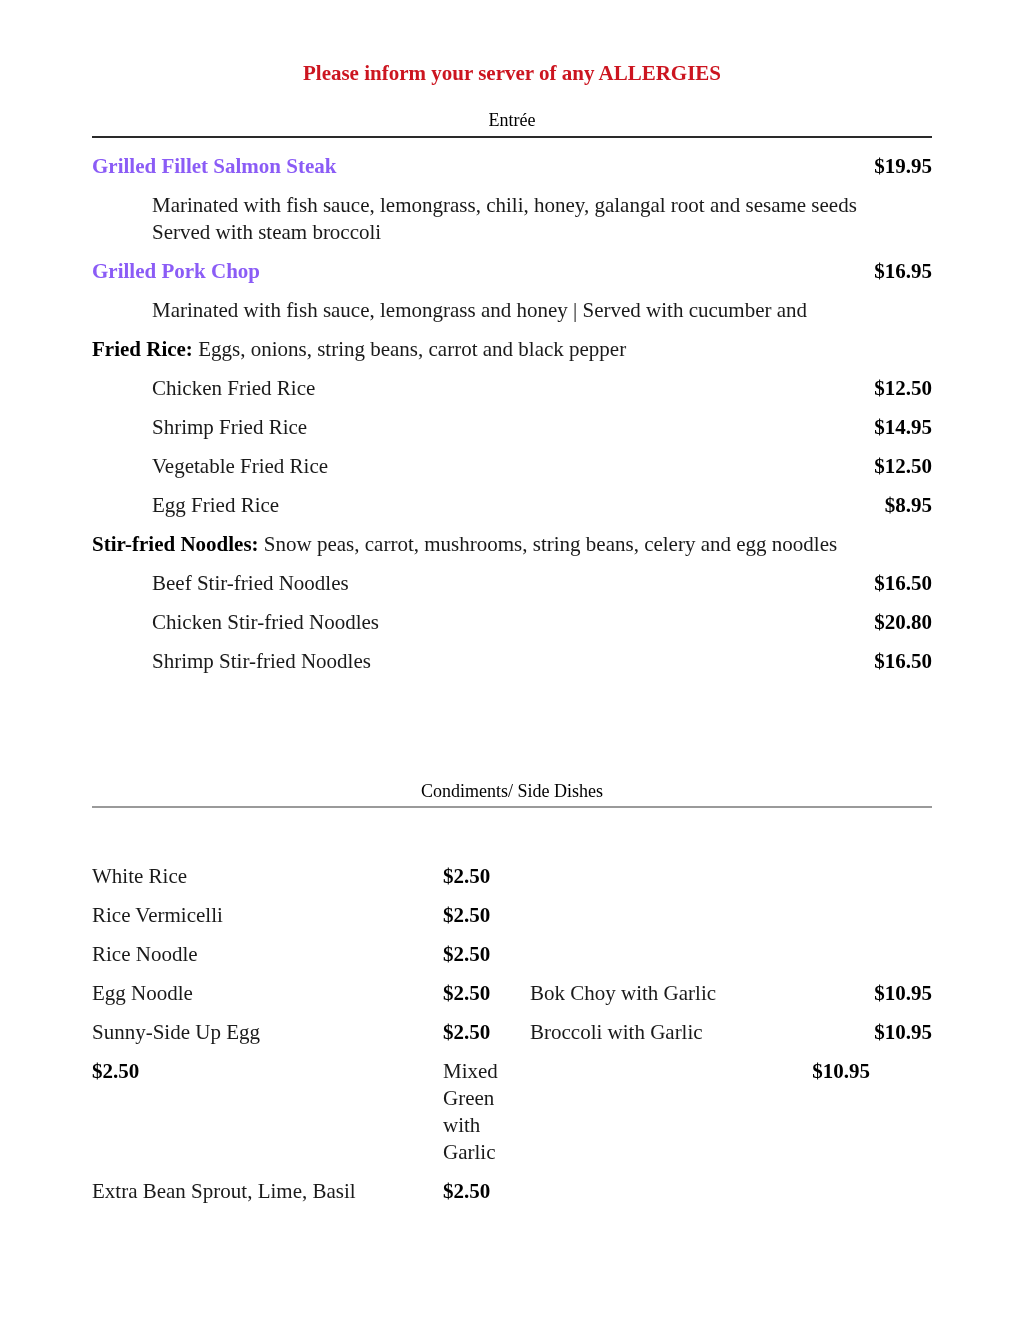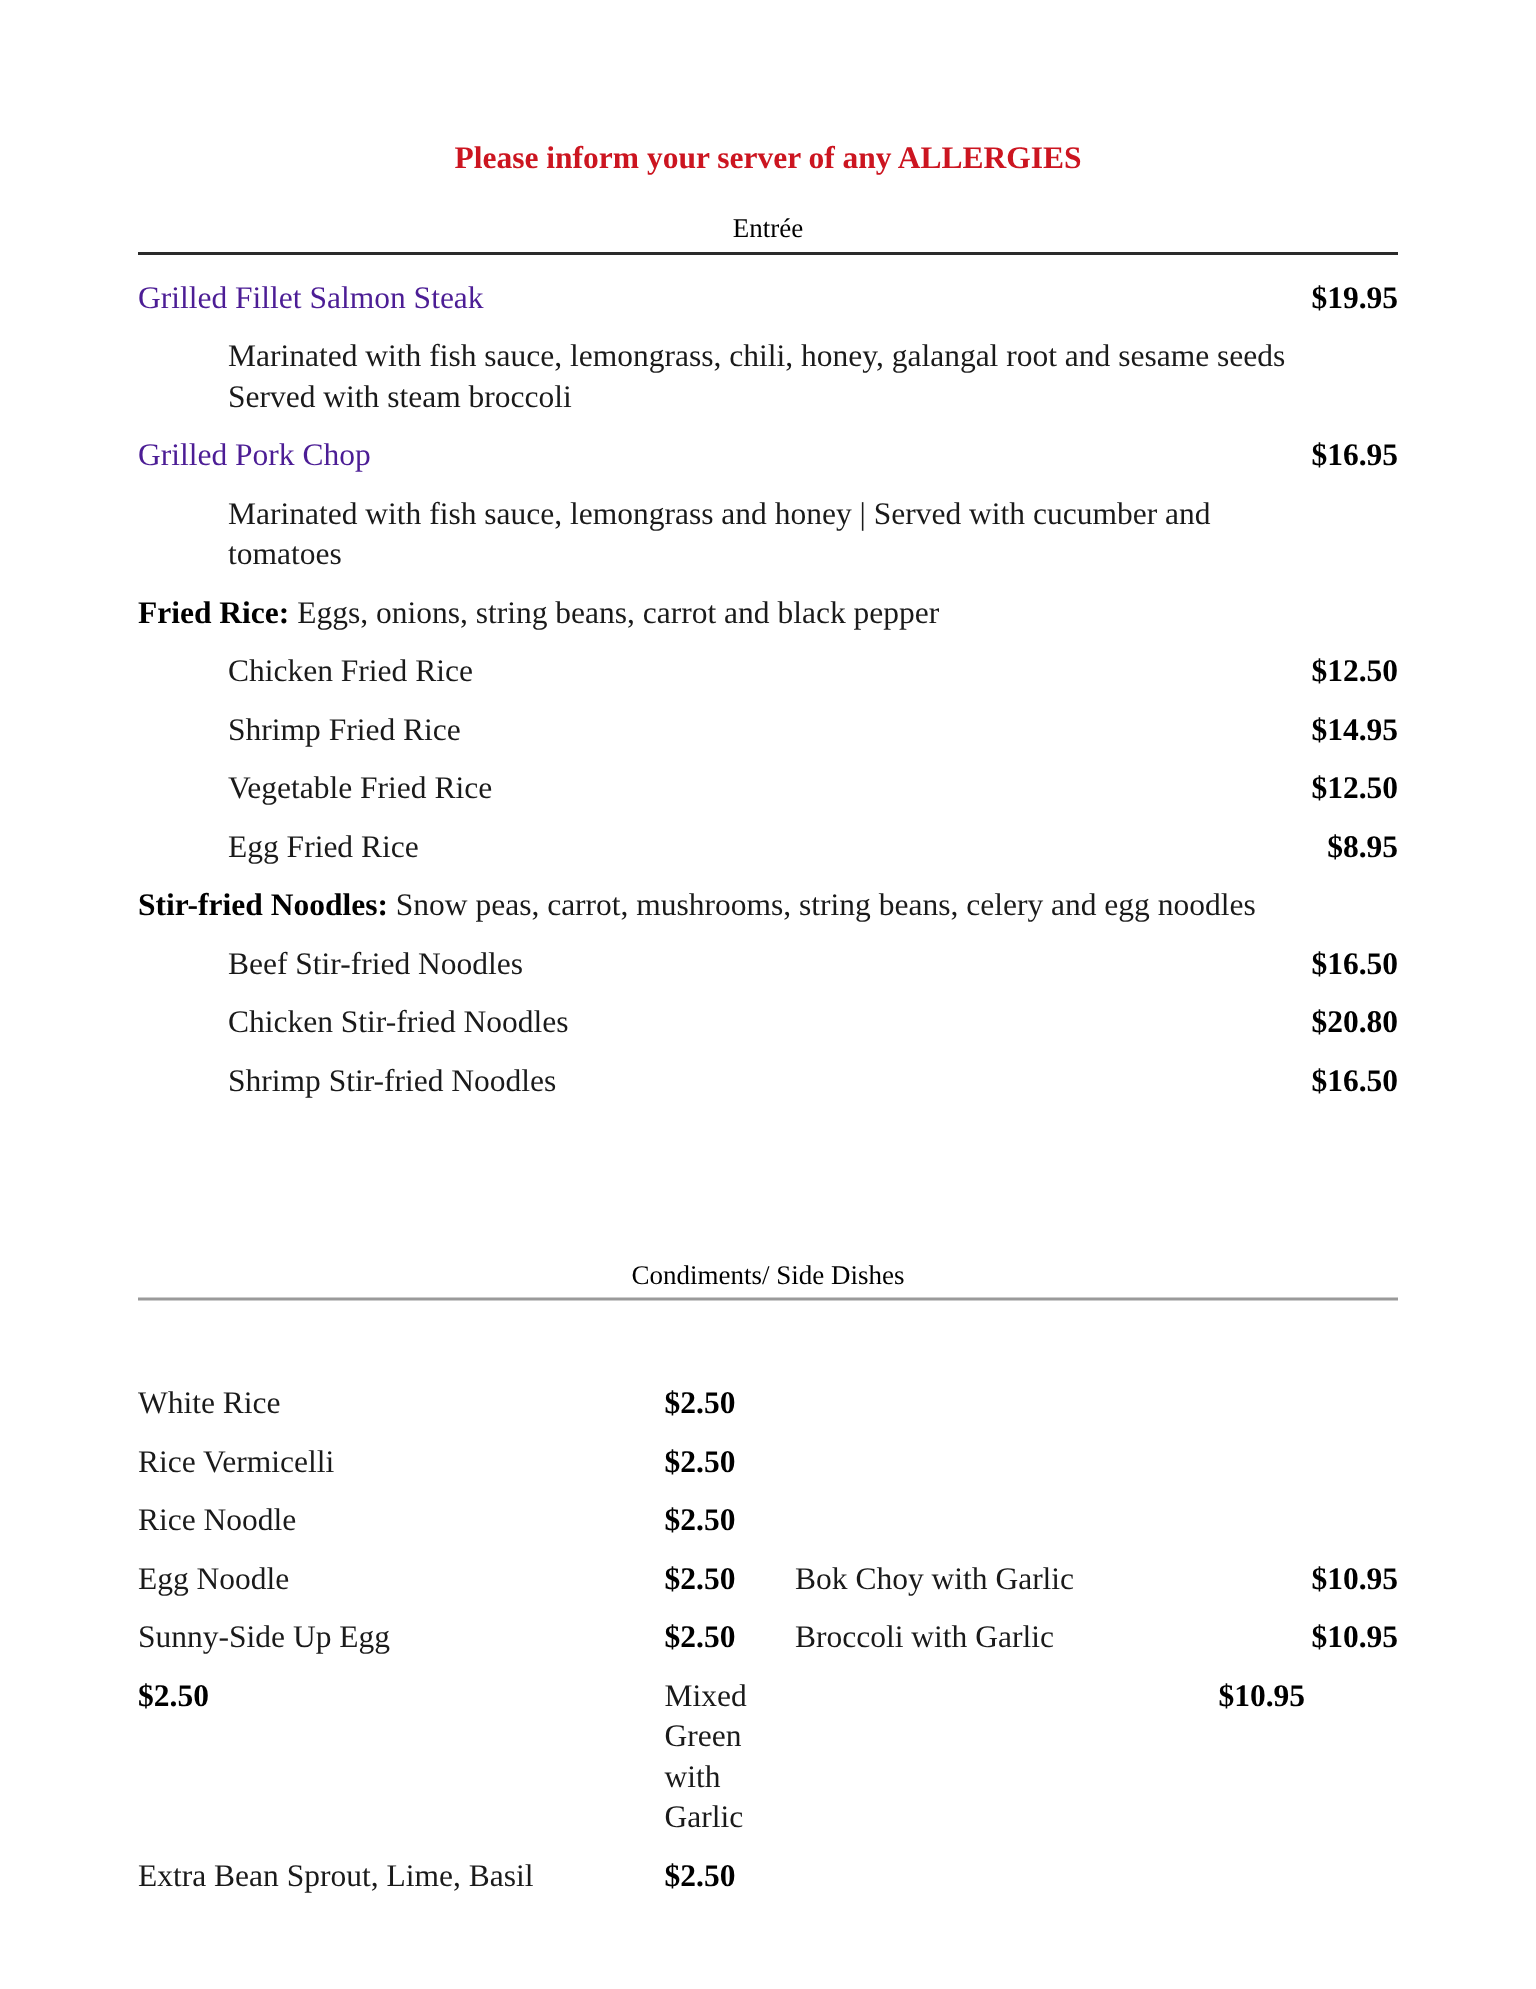--- a/index.html
+++ b/index.html
@@ -11,42 +11,42 @@
     margin: 0 auto;
     background: #ffffff;
     font-family: "Liberation Serif", "DejaVu Serif", serif;
     font-size: 21px;
     line-height: 27px;
     color: #1a1a1a;
     padding: 0 92px;
     overflow: hidden;
   }
   .notice {
-    padding-top: 92px;
+    padding-top: 60px;
     text-align: center;
     font-weight: bold;
     color: #cc1520;
   }
   .section-title {
     margin-top: 20px;
     text-align: center;
     font-weight: normal;
     font-size: 18px;
     color: #000;
   }
   .rule { border: 0; height: 0; }
   .rule.dark { margin-top: 2px; border-top: 2px solid #2a2a2a; }
   .rule.gray { margin-top: 1px; border-top: 2px solid #9a9a9a; }
   .item-row {
     display: flex;
     justify-content: space-between;
     margin-top: 12px;
   }
   .item-row.first { margin-top: 15px; }
-  .item-row .name-bold { font-weight: normal; color: #4c1d95; }
+  .item-row .name-bold { font-weight: bold; color: #8b5cf6; }
   .price { font-weight: bold; color: #000; white-space: nowrap; }
   .desc { margin-top: 12px; margin-left: 60px; }
   .group-label { margin-top: 12px; }
   .group-label .lbl { font-weight: bold; color: #000; }
   .sub-row {
     display: flex;
     justify-content: space-between;
     margin-top: 12px;
     padding-left: 60px;
   }
@@ -84,21 +84,20 @@
     <div>Marinated with fish sauce, lemongrass, chili, honey, galangal root and sesame seeds</div>
     <div>Served with steam broccoli</div>
   </div>
 
   <div class="item-row">
     <span class="name-bold">Grilled Pork Chop</span>
     <span class="price">$16.95</span>
   </div>
   <div class="desc">
     <div>Marinated with fish sauce, lemongrass and honey | Served with cucumber and</div>
-    <div>tomatoes</div>
   </div>
 
   <div class="group-label">
     <span class="lbl">Fried Rice:</span><span> Eggs, onions, string beans, carrot and black pepper</span>
   </div>
   <div class="sub-row">
     <span>Chicken Fried Rice</span>
     <span class="price">$12.50</span>
   </div>
   <div class="sub-row">

